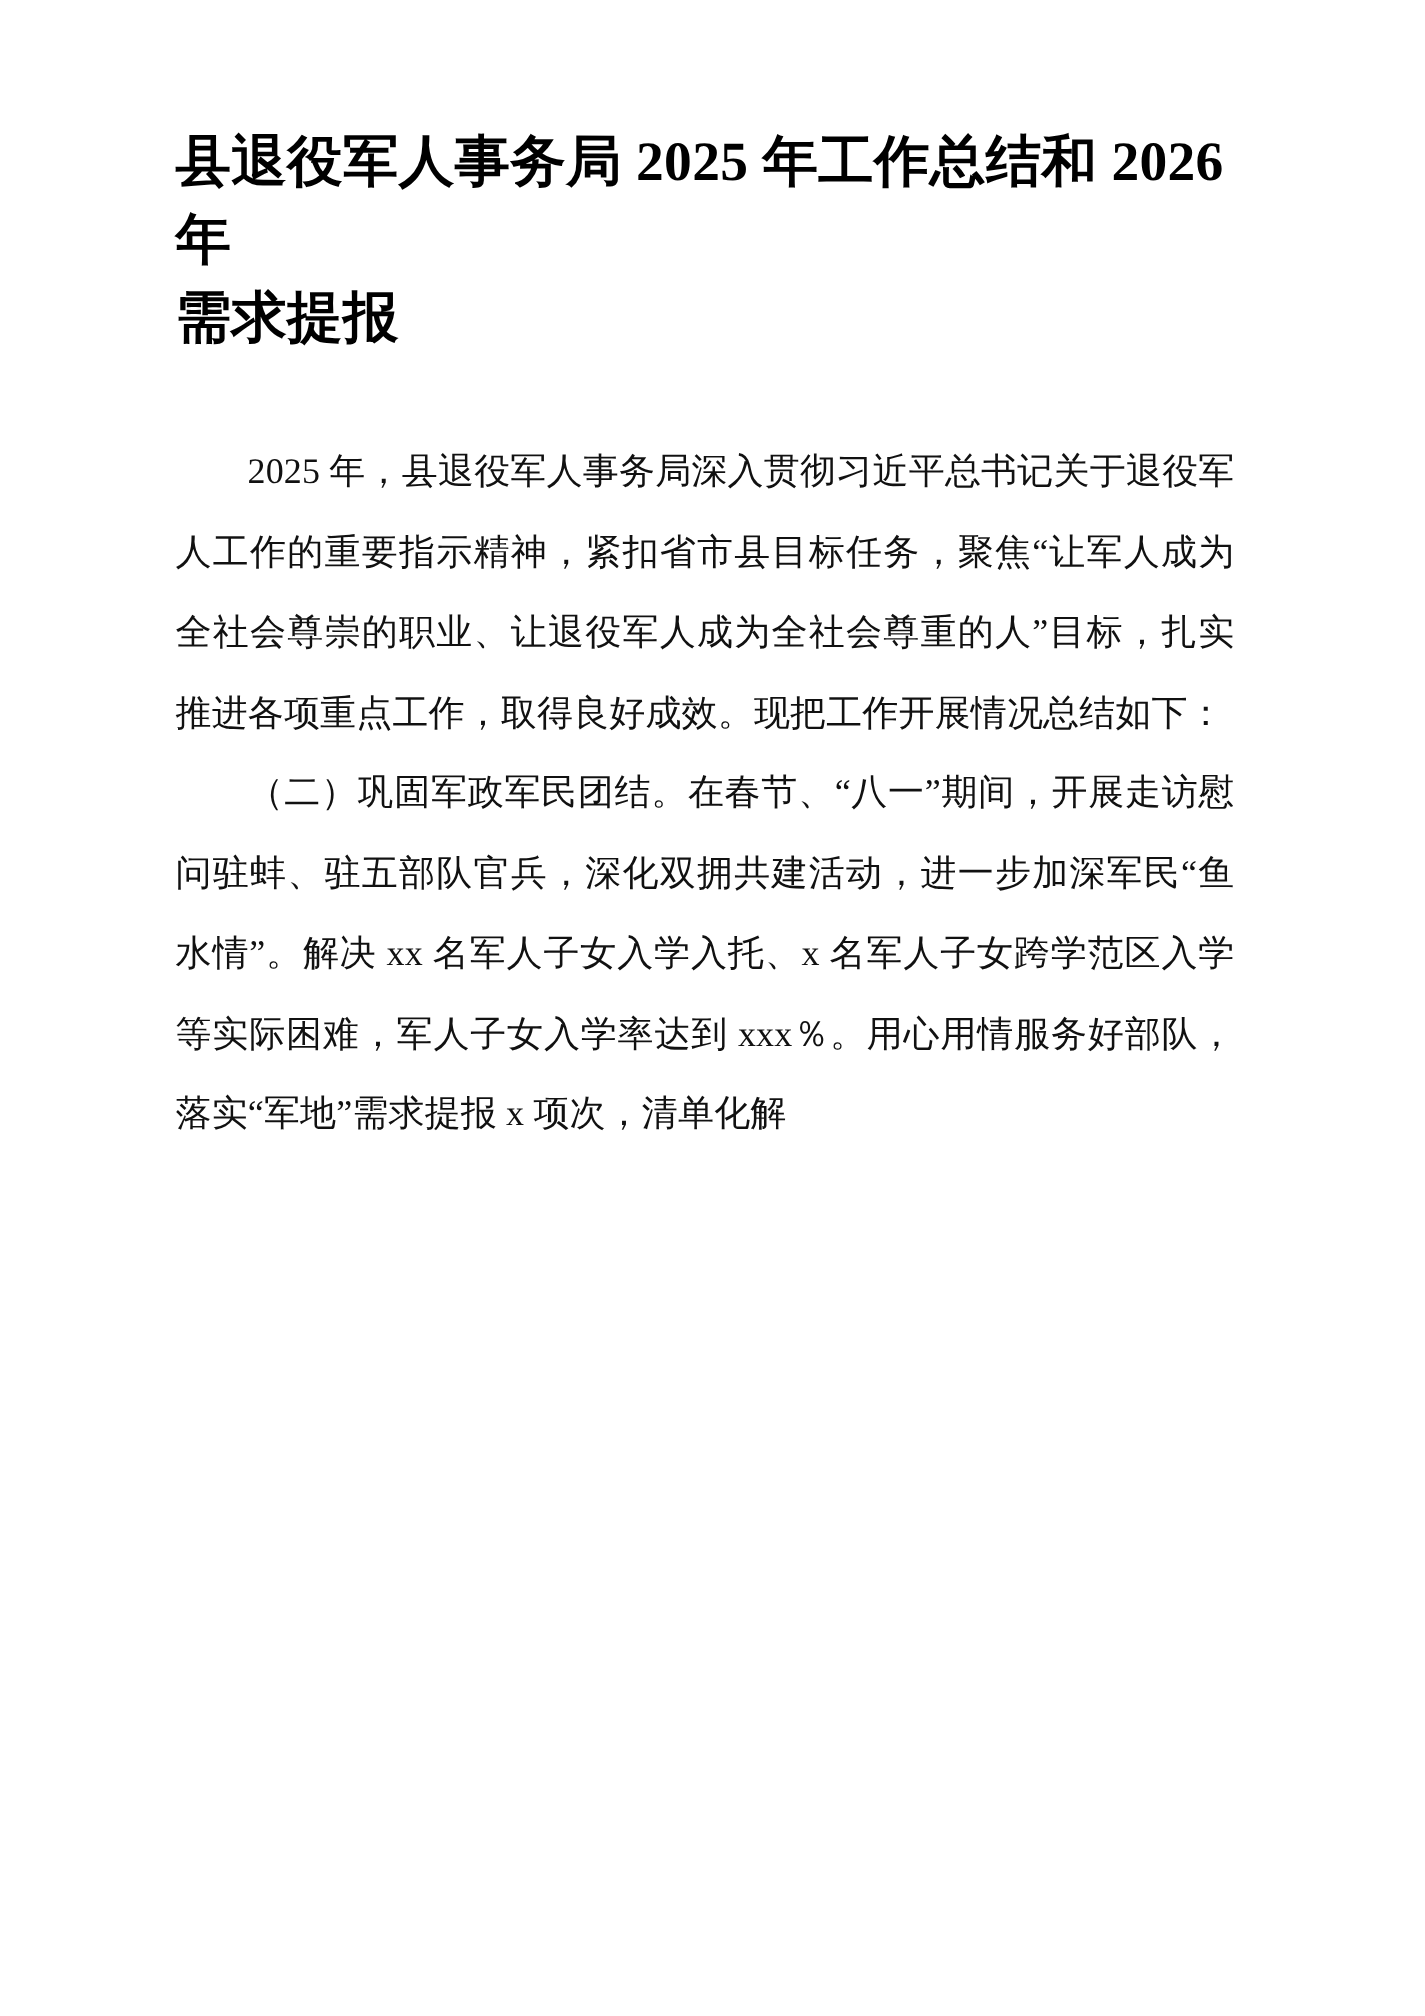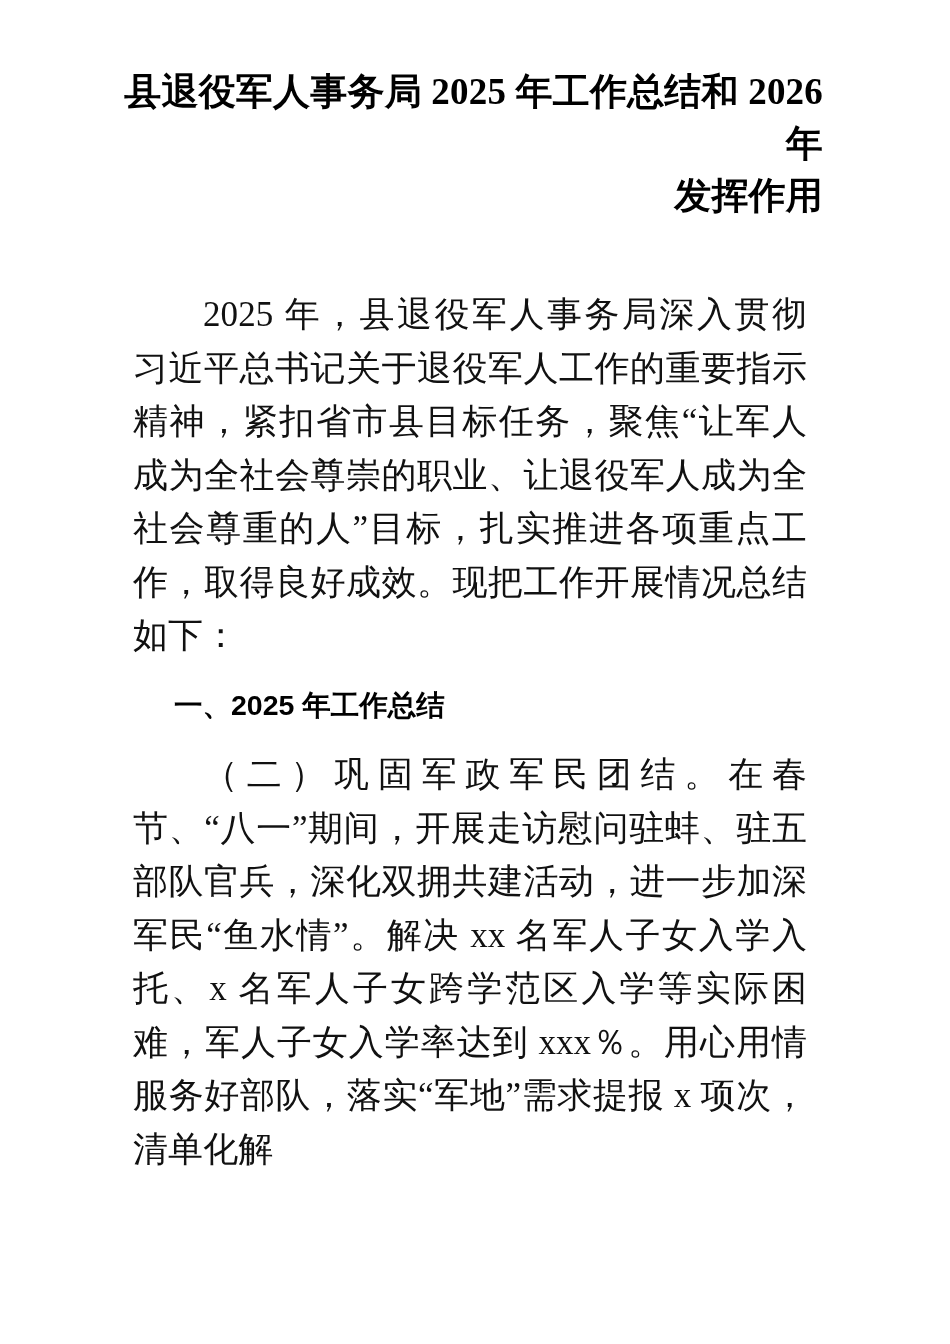--- a/index.html
+++ b/index.html
@@ -26,41 +26,41 @@
   #content {
     position: absolute;
     left: 117px;
     top: 0;
     width: 706px;
   }
 
   
   .doc-title {
     margin: 0;
-    padding-top: 66px;
+    padding-top: 83px;
     font-family: "Liberation Serif", "DejaVu Serif", serif;
     font-weight: bold;
     font-size: 37px;
     line-height: 52px;
-    text-align: right;
+    text-align: left;
     letter-spacing: 0.2px;
     color: #000000;
     word-break: break-all;
   }
 
   
   .title-gap {
     height: 50px;
   }
 
   
   .para {
-    margin: 16px;
+    margin: 0;
     font-family: "Liberation Serif", "DejaVu Serif", serif;
-    font-size: 35px;
+    font-size: 24px;
     line-height: 53.5px;
     text-align: justify;
     text-justify: inter-ideograph;
     text-indent: 2em;
     color: #111111;
     word-break: break-all;
     letter-spacing: 0.1px;
   }
 
   
@@ -77,27 +77,26 @@
 </style>
 </head>
 <body>
 
 <div id="page" style="background: rgb(255, 255, 255);">
 
   <div id="content">
 
     <h1 class="doc-title">
       <span style="display: block;">县退役军人事务局 2025 年工作总结和 2026 年</span>
-      <span style="display: block;">发挥作用</span>
+      <span style="display: block;">需求提报</span>
     </h1>
 
     <div class="title-gap"></div>
 
     <p class="para">2025 年，县退役军人事务局深入贯彻习近平总书记关于退役军人工作的重要指示精神，紧扣省市县目标任务，聚焦“让军人成为全社会尊崇的职业、让退役军人成为全社会尊重的人”目标，扎实推进各项重点工作，取得良好成效。现把工作开展情况总结如下：</p>
 
-    <p class="heading-1">一、2025 年工作总结</p>
 
 
     <p class="para">（二）巩固军政军民团结。在春节、“八一”期间，开展走访慰问驻蚌、驻五部队官兵，深化双拥共建活动，进一步加深军民“鱼水情”。解决 xx 名军人子女入学入托、x 名军人子女跨学范区入学等实际困难，军人子女入学率达到 xxx％。用心用情服务好部队，落实“军地”需求提报 x 项次，清单化解</p>
 
   </div>
 
 </div>
 
 </body></html>

